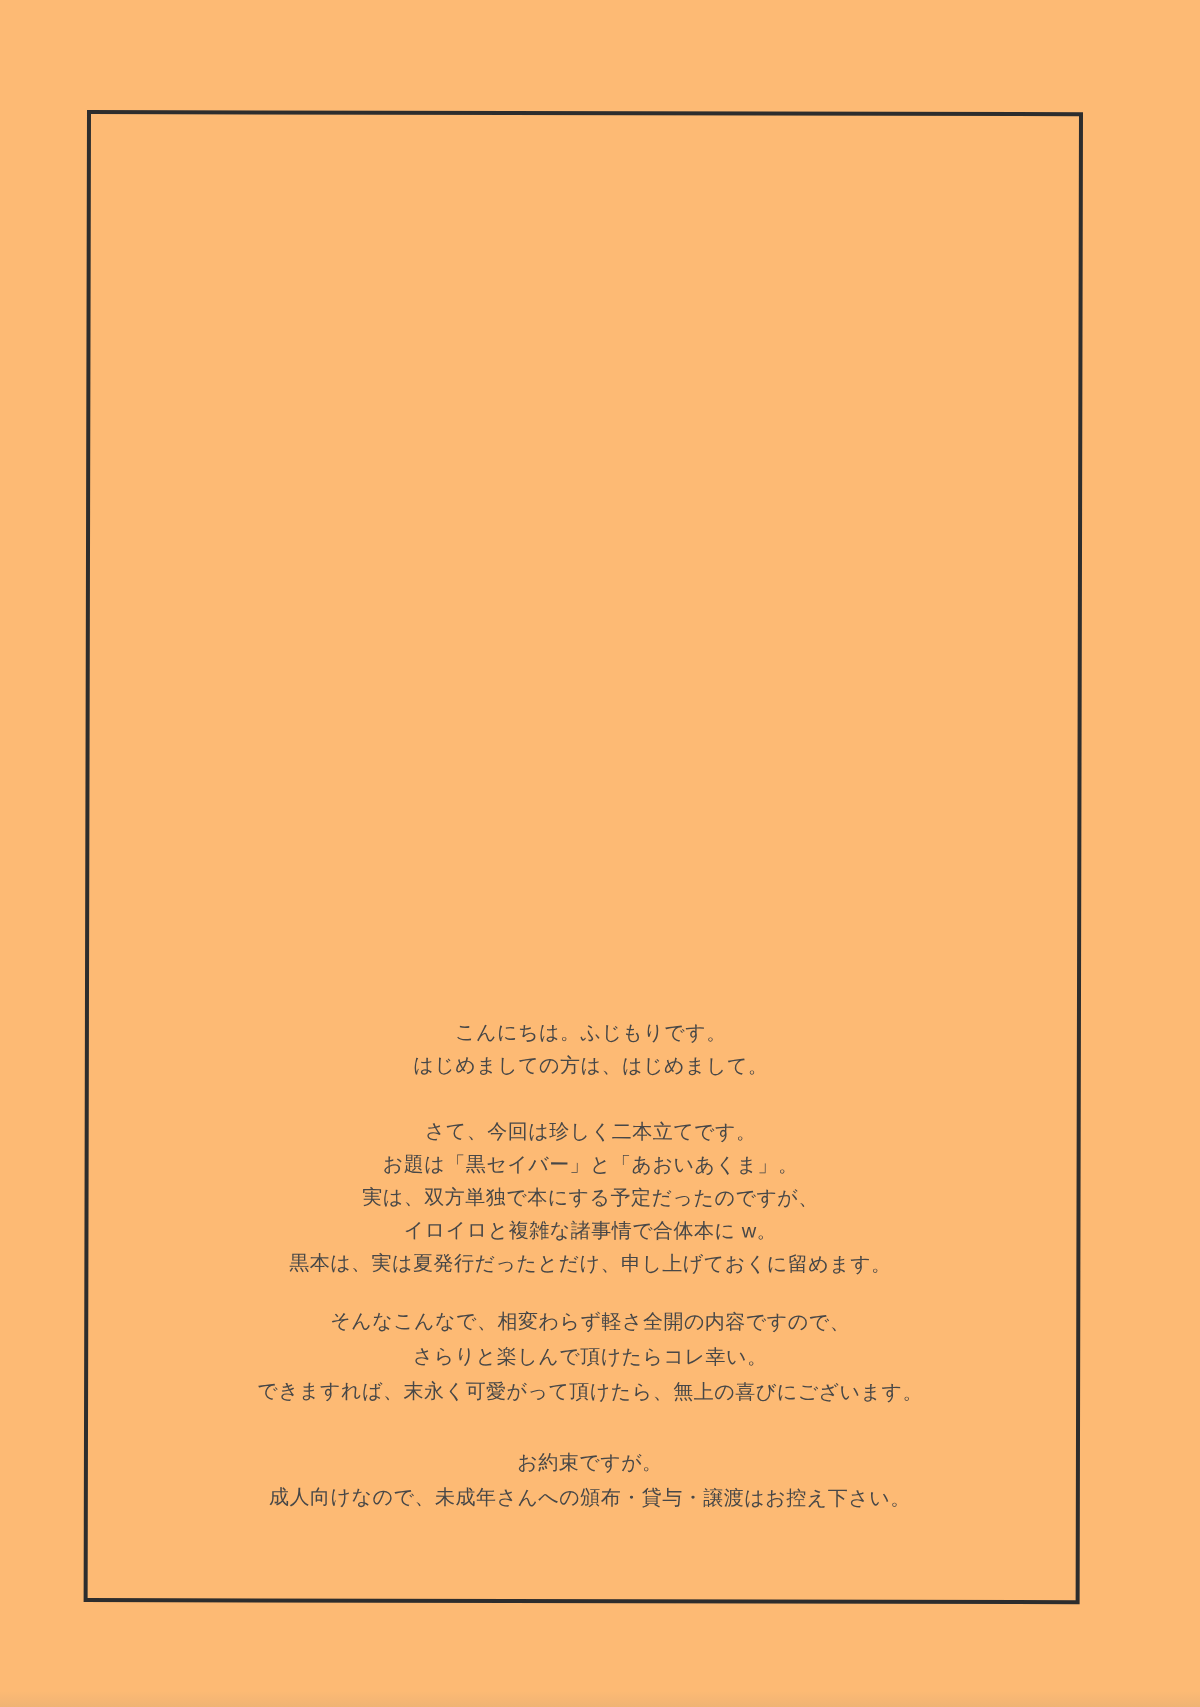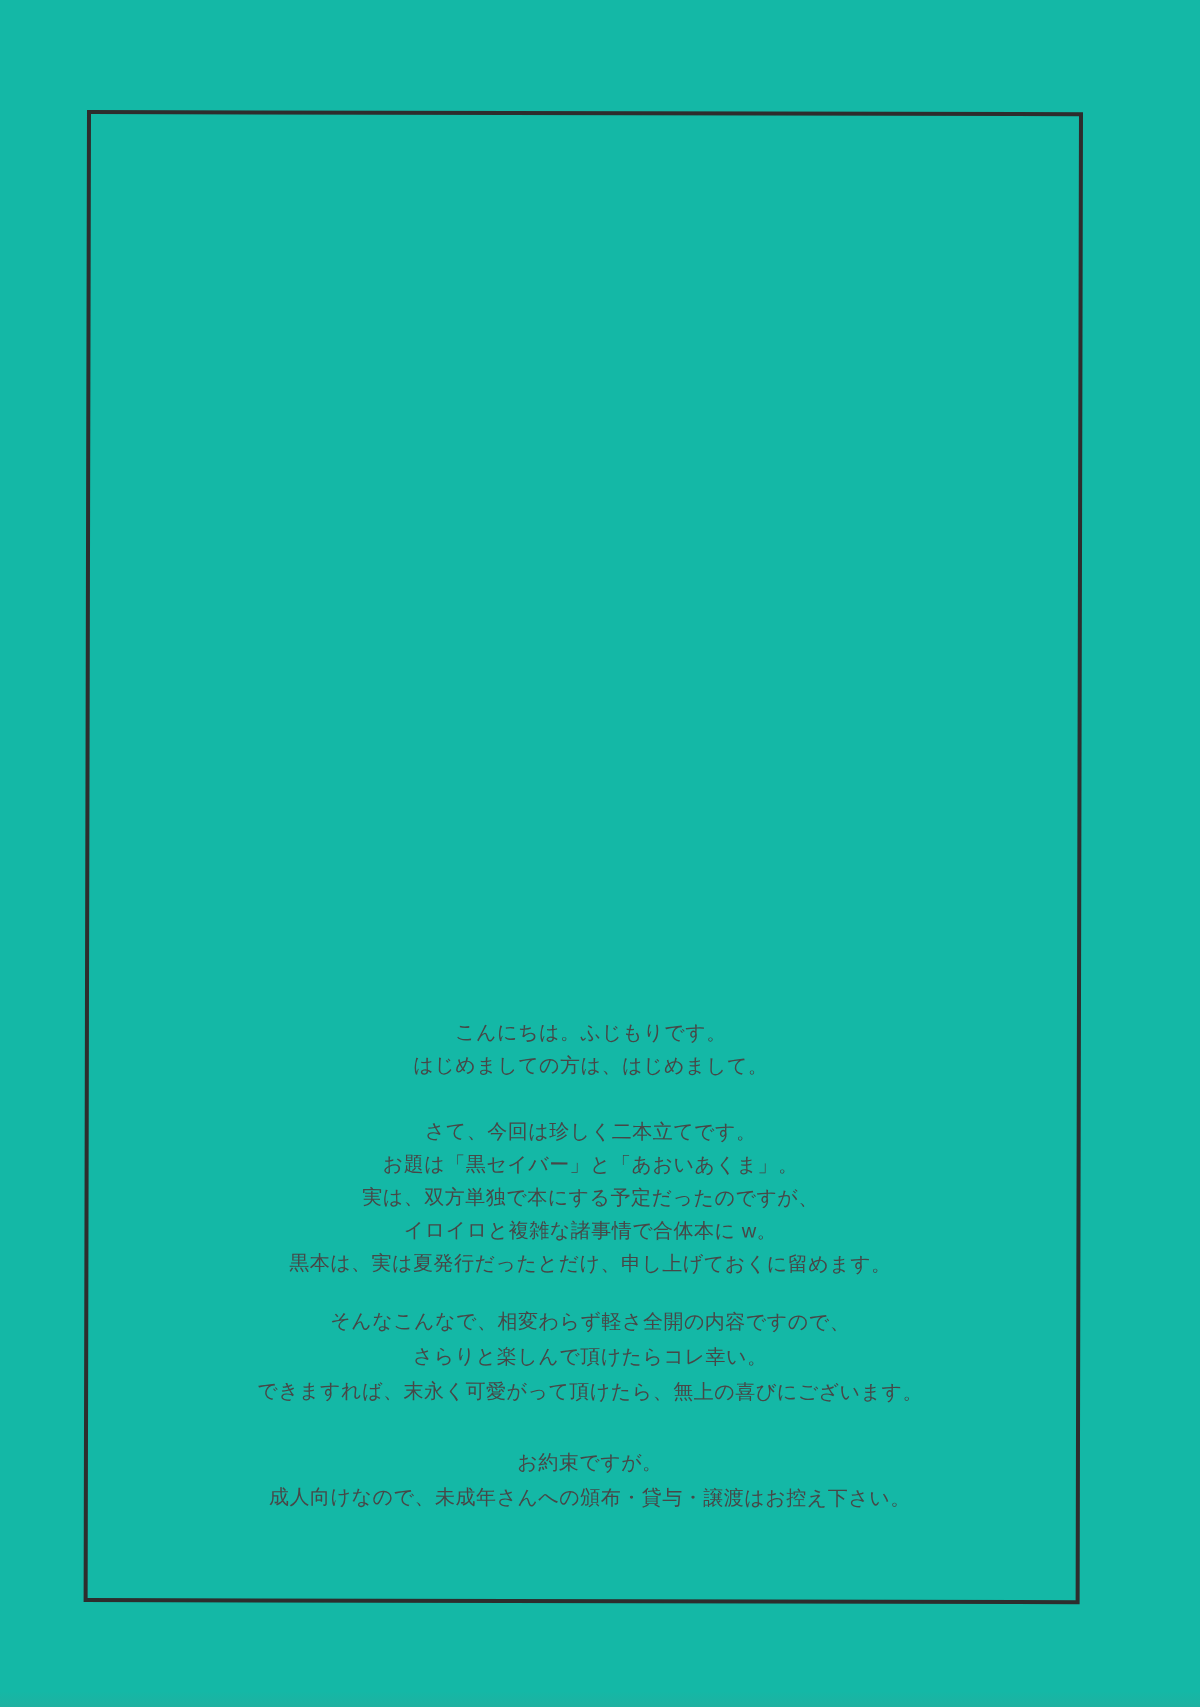--- a/index.html
+++ b/index.html
@@ -8,21 +8,21 @@
   }
   body {
     width: 1200px;
     height: 1707px;
     font-family: "Liberation Sans", "DejaVu Sans", sans-serif;
   }
   .page {
     position: relative;
     width: 1200px;
     height: 1707px;
-    background: #14b8a6;
+    background: #fdba74;
     overflow: hidden;
   }
   
   .tilt {
     position: absolute;
     left: 0;
     top: 0;
     width: 1200px;
     height: 1707px;
     transform: rotate(0.13deg);

